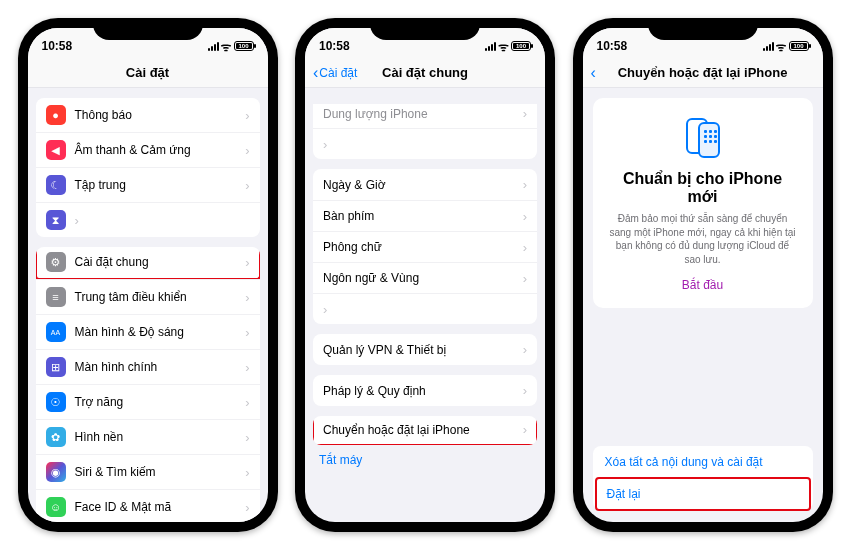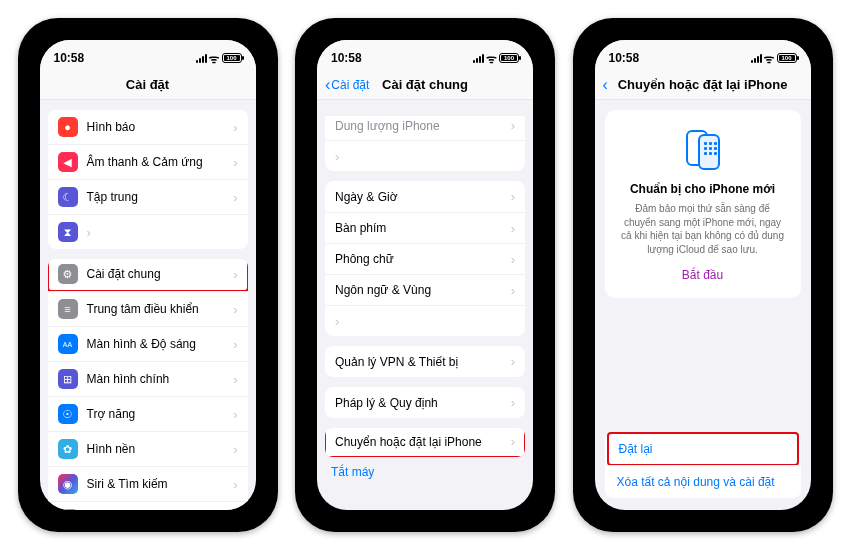--- a/index.html
+++ b/index.html
@@ -6,21 +6,21 @@
   body {
     background: #fff;
     font-family: -apple-system, "Helvetica Neue", Arial, sans-serif;
     width: 850px; height: 550px;
     display: flex; justify-content: space-evenly; align-items: center;
   }
   .phone {
     width: 260px; height: 514px;
     background: #000;
     border-radius: 40px;
-    padding: 22px;
+    padding: 10px;
     position: relative;
     box-shadow: 0 2px 6px rgba(0,0,0,.3);
   }
   .screen {
     width: 100%; height: 100%;
     background: #f2f2f7;
     border-radius: 30px;
     overflow: hidden;
     position: relative;
     font-size: 11px;
@@ -76,21 +76,21 @@
     text-align:center;
   }
   .card-icon {
     width:46px; height:46px; margin:0 auto 10px; position:relative;
   }
   .device { border:2px solid #007aff; border-radius:6px; position:absolute; }
   .dev1 { width:22px; height:36px; left:6px; top:4px; background:#fff;}
   .dev2 { width:22px; height:36px; left:18px; top:8px; background:#e9f3ff;}
   .dots { display:grid; grid-template-columns:repeat(3,3px); gap:2px; position:absolute; left:4px; top:6px;}
   .dots span{ width:3px;height:3px;background:#007aff;border-radius:1px;}
-  .card h3 { font-size:12px; font-weight:600; margin-bottom:6px; }
+  .card h3 { font-size:16px; font-weight:600; margin-bottom:6px; }
   .card p { font-size:10px; color:#6e6e73; line-height:1.35; margin-bottom:12px;}
   .card-link { color:#a21caf; font-size:12px; }
   .group-plain { background:#fff; margin:10px 10px 0; border-radius:8px; }
   .prow { padding:9px 12px; font-size:12px; border-top:1px solid #f0f0f3; color:#007aff; }
   .prow:first-child { border-top:none; }
   .prow.hl { border:2px solid #e30613; border-radius:4px; margin:-1px 2px; padding:8px 10px;}
   
   .ic-red{background:#ff3b30}.ic-pink{background:#ff2d55}.ic-indigo{background:#5856d6}
   .ic-gray{background:#8e8e93}.ic-blue{background:#007aff}.ic-teal{background:#32ade6}
   .ic-green{background:#30d158}
@@ -118,21 +118,21 @@
           </div>
       </div>
     </div>
     <div class="nav">
       <span class="nav-title">Cài đặt</span>
     </div>
     <div class="content">
       <div class="group" id="s1g1">
           <div class="row">
     <div class="icon ic-red" style="font-size:11px">●</div>
-    <span class="label">Hình báo</span>
+    <span class="label">Thông báo</span>
     <span class="chev-r">›</span>
   </div>
           <div class="row">
     <div class="icon ic-pink" style="font-size:11px">◀</div>
     <span class="label">Âm thanh &amp; Cảm ứng</span>
     <span class="chev-r">›</span>
   </div>
           <div class="row">
     <div class="icon ic-indigo" style="font-size:11px">☾</div>
     <span class="label">Tập trung</span>
@@ -309,18 +309,18 @@
                 <span></span>
               </div>
             </div>
         </div>
         <h3>Chuẩn bị cho iPhone mới</h3>
         <p>Đảm bảo mọi thứ sẵn sàng để chuyển sang một iPhone mới, ngay cả khi hiện tại bạn không có đủ dung lượng iCloud để sao lưu.</p>
         <div class="card-link">Bắt đầu</div>
       </div>
       <div style="flex:1"></div>
       <div class="group-plain" style="margin-bottom:12px" id="s3rows">
+          <div class="prow">Xóa tất cả nội dung và cài đặt</div>
           <div class="prow hl">Đặt lại</div>
-          <div class="prow">Xóa tất cả nội dung và cài đặt</div>
         </div>
     </div>
   </div>
 </div>
 
 </body></html>

